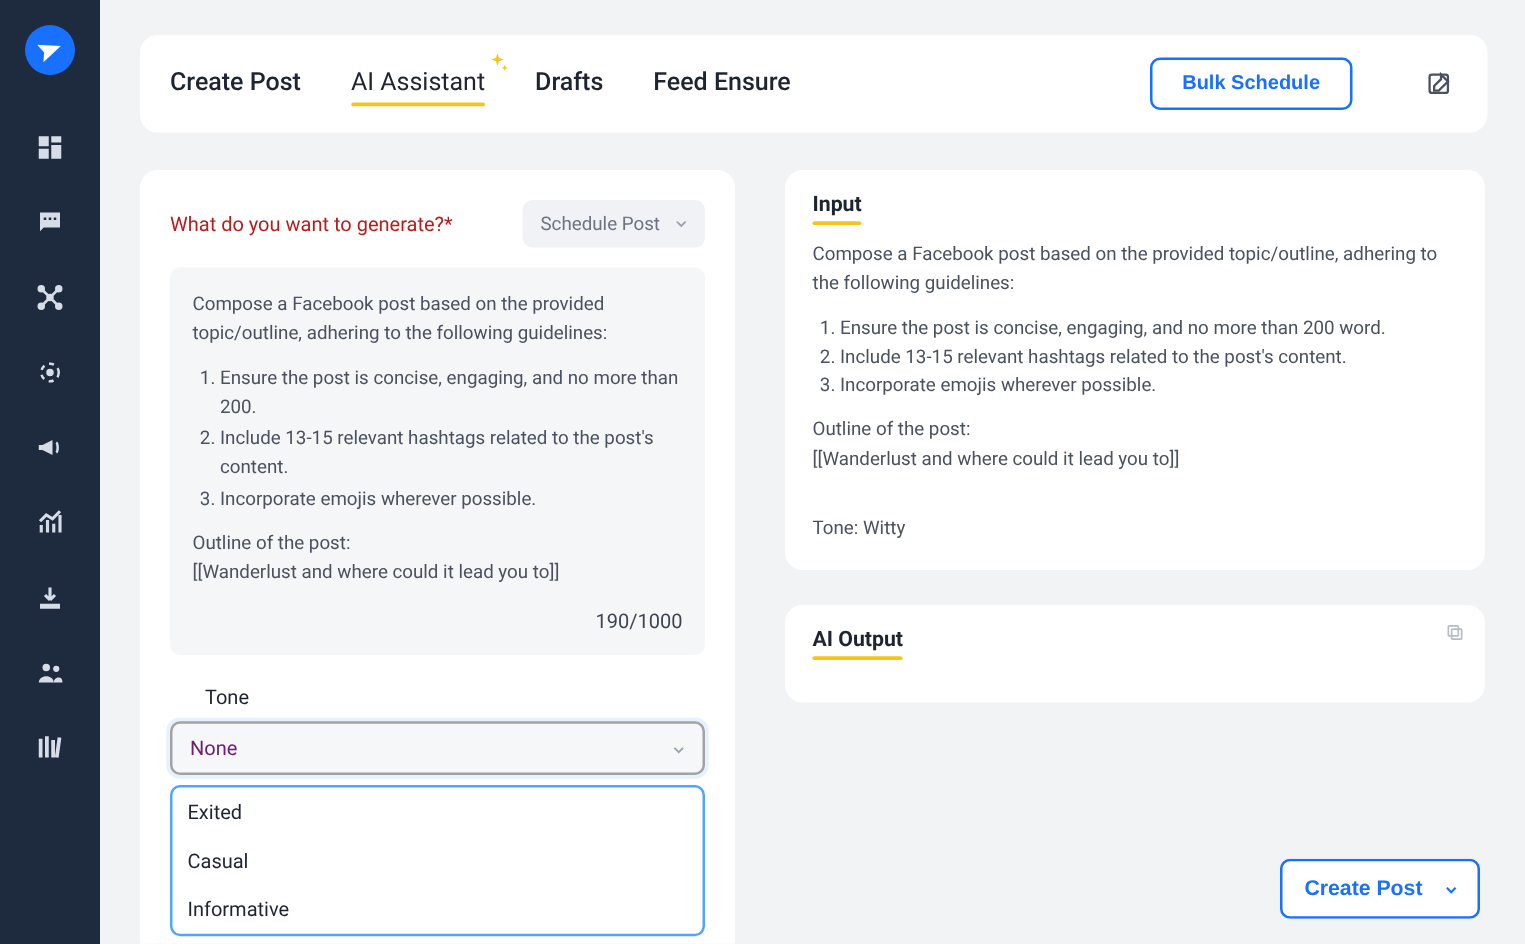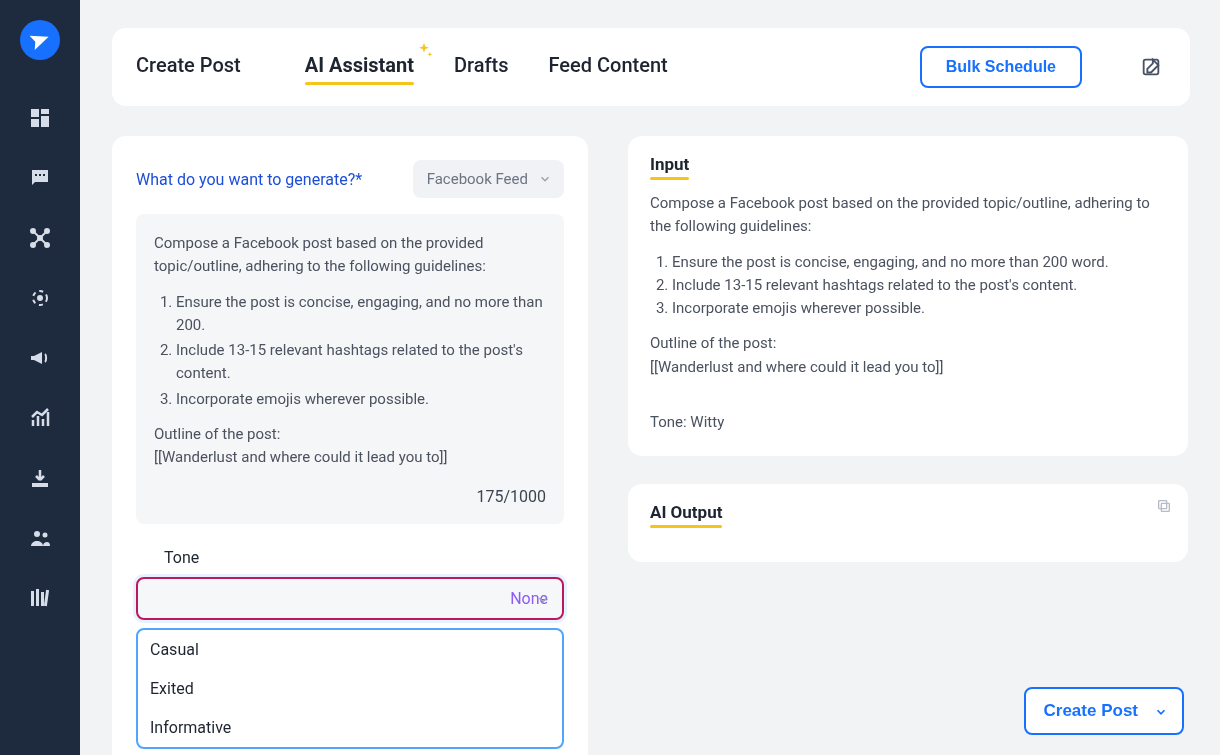--- a/index.html
+++ b/index.html
@@ -52,22 +52,21 @@
   }
   .tab {
     font-size: 20px;
     color: #1e2430;
     cursor: pointer;
     font-weight: 500;
     position: relative;
     padding-bottom: 4px;
   }
   .tab.active {
-    font-weight: 700;
-    margin-left: 24px;
+    font-weight: 400;
   }
   .tab.active::after {
     content: "";
     position: absolute;
     left: 0; right: 0; bottom: -4px;
     height: 3px;
     background: #f6c51b;
     border-radius: 2px;
   }
   .tab .sparkle {
@@ -110,21 +109,21 @@
     position: relative;
   }
   .gen-row {
     display: flex;
     align-items: center;
     justify-content: space-between;
     margin-bottom: 16px;
   }
   .gen-label {
     font-size: 16px;
-    color: #1d4ed8;
+    color: #b91c1c;
   }
   .post-type-select {
     background: #f1f2f5;
     color: #6c7482;
     border-radius: 8px;
     padding: 10px 36px 10px 14px;
     font-size: 15px;
     position: relative;
     cursor: pointer;
   }
@@ -154,30 +153,29 @@
     margin-top: 16px;
   }
   .tone-label {
     font-size: 16px;
     color: #1e2430;
     margin-top: 24px;
     margin-bottom: 10px;
     margin-left: 28px;
   }
   .tone-select {
-    border: 2px solid #be185d;
+    border: 2px solid #a3a3a3;
     background: #f5f7f9;
     border-radius: 8px;
     padding: 10px 14px;
     font-size: 16px;
-    color: #8b5cf6;
+    color: #701a75;
     position: relative;
     cursor: pointer;
     box-shadow: 0 0 0 3px rgba(47,147,255,0.12);
-    text-align: right;
   }
   .tone-dropdown {
     margin-top: 8px;
     border: 2px solid #50a5ff;
     border-radius: 8px;
     background: #fff;
     overflow: hidden;
   }
   .tone-option {
     padding: 10px 12px;
@@ -344,70 +342,70 @@
     <div class="tab active">
       <span>AI Assistant</span>
       <span class="sparkle">
         <svg width="20" height="20" viewBox="0 0 24 24" fill="#f6c51b">
             <path d="M12 2l1.5 4.5L18 8l-4.5 1.5L12 14l-1.5-4.5L6 8l4.5-1.5L12 2z"></path>
             <path d="M19 13l.8 2.2L22 16l-2.2.8L19 19l-.8-2.2L16 16l2.2-.8L19 13z"></path>
           </svg>
       </span>
     </div>
     <div class="tab">Drafts</div>
-    <div class="tab">Feed Content</div>
+    <div class="tab">Feed Ensure</div>
     <div class="spacer"></div>
     <button class="bulk-btn">Bulk Schedule</button>
     <div class="edit-btn-top">
       <svg width="22" height="22" viewBox="0 0 24 24" fill="none" stroke="currentColor" stroke-width="2">
           <rect x="4" y="4" width="16" height="16" rx="2"></rect>
           <path d="M14 4l6 6-8 8H8v-4l6-6z" fill="#fff"></path>
         </svg>
     </div>
   </div>
 
   <div class="content">
 
     <div class="left-card">
       <div class="gen-row">
         <div class="gen-label">What do you want to generate?*</div>
         <div class="post-type-select">
-          <span>Facebook Feed</span>
+          <span>Schedule Post</span>
           <span class="chev">
             <svg width="14" height="14" viewBox="0 0 24 24" fill="none" stroke="currentColor" stroke-width="2.5">
                 <path d="M6 9l6 6 6-6"></path>
               </svg>
           </span>
         </div>
       </div>
 
       <div class="prompt-box">
         <div>Compose a Facebook post based on the provided topic/outline, adhering to the following guidelines:</div>
         <ol>
           <li>Ensure the post is concise, engaging, and no more than 200.</li>
           <li>Include 13-15 relevant hashtags related to the post's content.</li>
           <li>Incorporate emojis wherever possible.</li>
         </ol>
         <div>Outline of the post:</div>
         <div>[[Wanderlust and where could it lead you to]]</div>
-        <div class="char-count">175/1000</div>
+        <div class="char-count">190/1000</div>
       </div>
 
       <div class="tone-label">Tone</div>
       <div class="tone-select">
         <span>None</span>
         <span class="chev">
           <svg width="14" height="14" viewBox="0 0 24 24" fill="none" stroke="currentColor" stroke-width="2.5">
               <path d="M6 9l6 6 6-6"></path>
             </svg>
         </span>
       </div>
       <div class="tone-dropdown">
+        <div class="tone-option">Exited</div>
         <div class="tone-option">Casual</div>
-        <div class="tone-option">Exited</div>
         <div class="tone-option">Informative</div>
 
       </div>
     </div>
 
     <div class="right-col">
       <div class="right-card">
         <div class="section-title">Input</div>
         <div class="input-body">
           <div>Compose a Facebook post based on the provided topic/outline, adhering to the following guidelines:</div>

